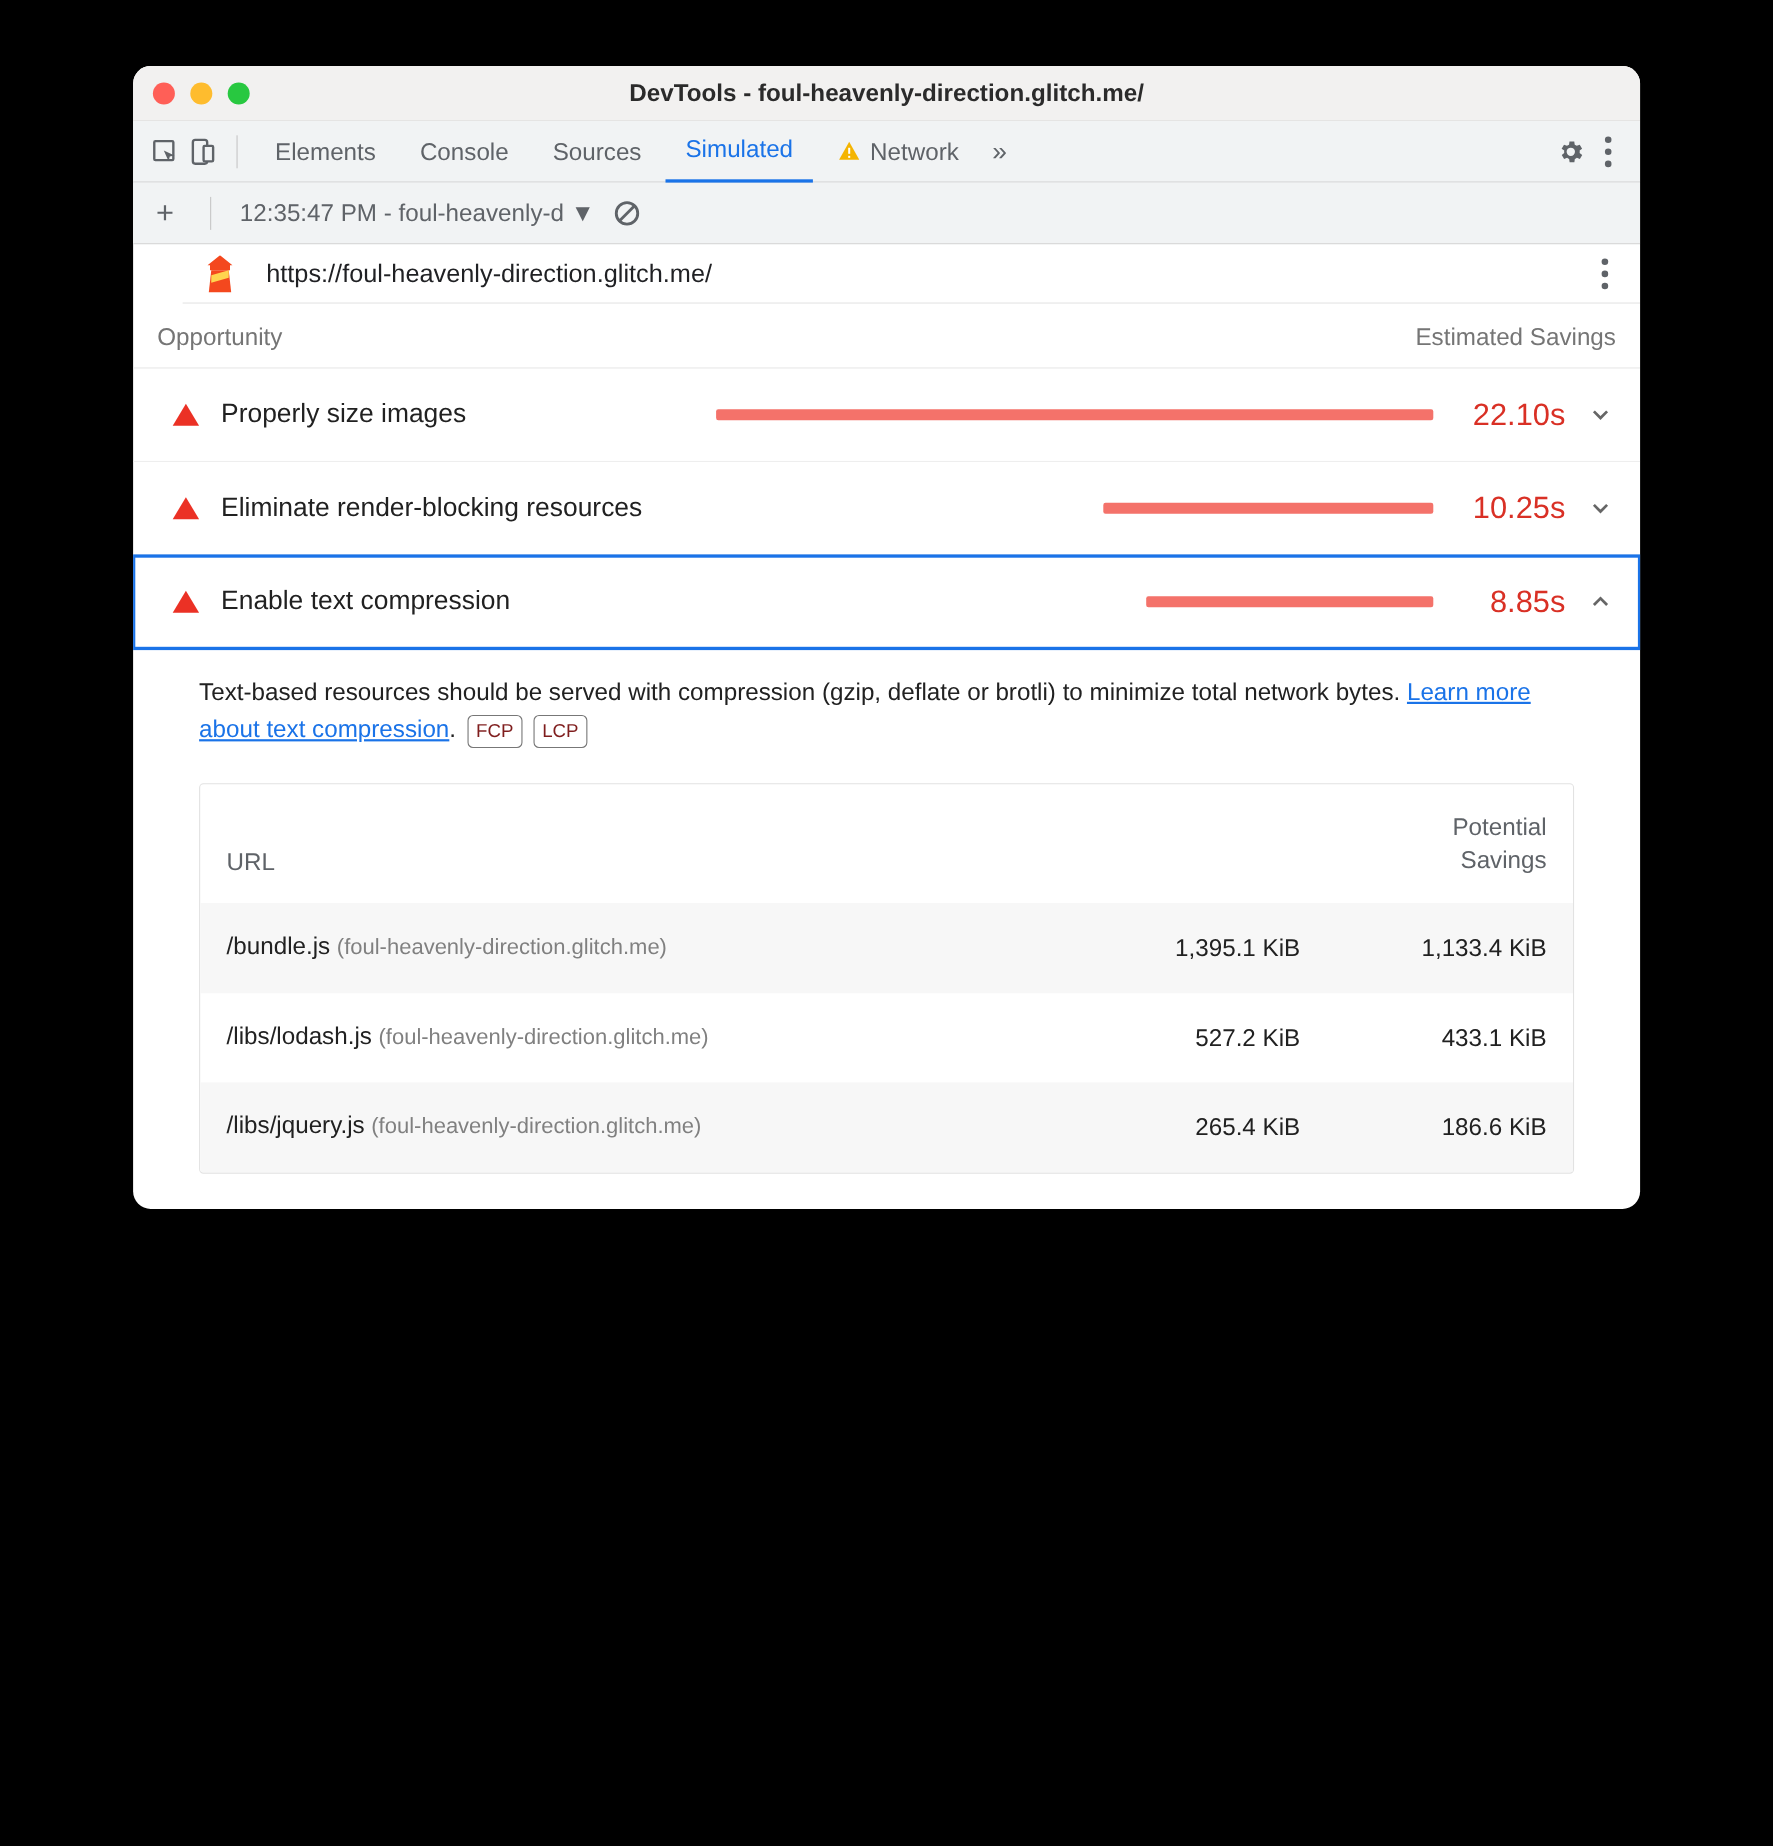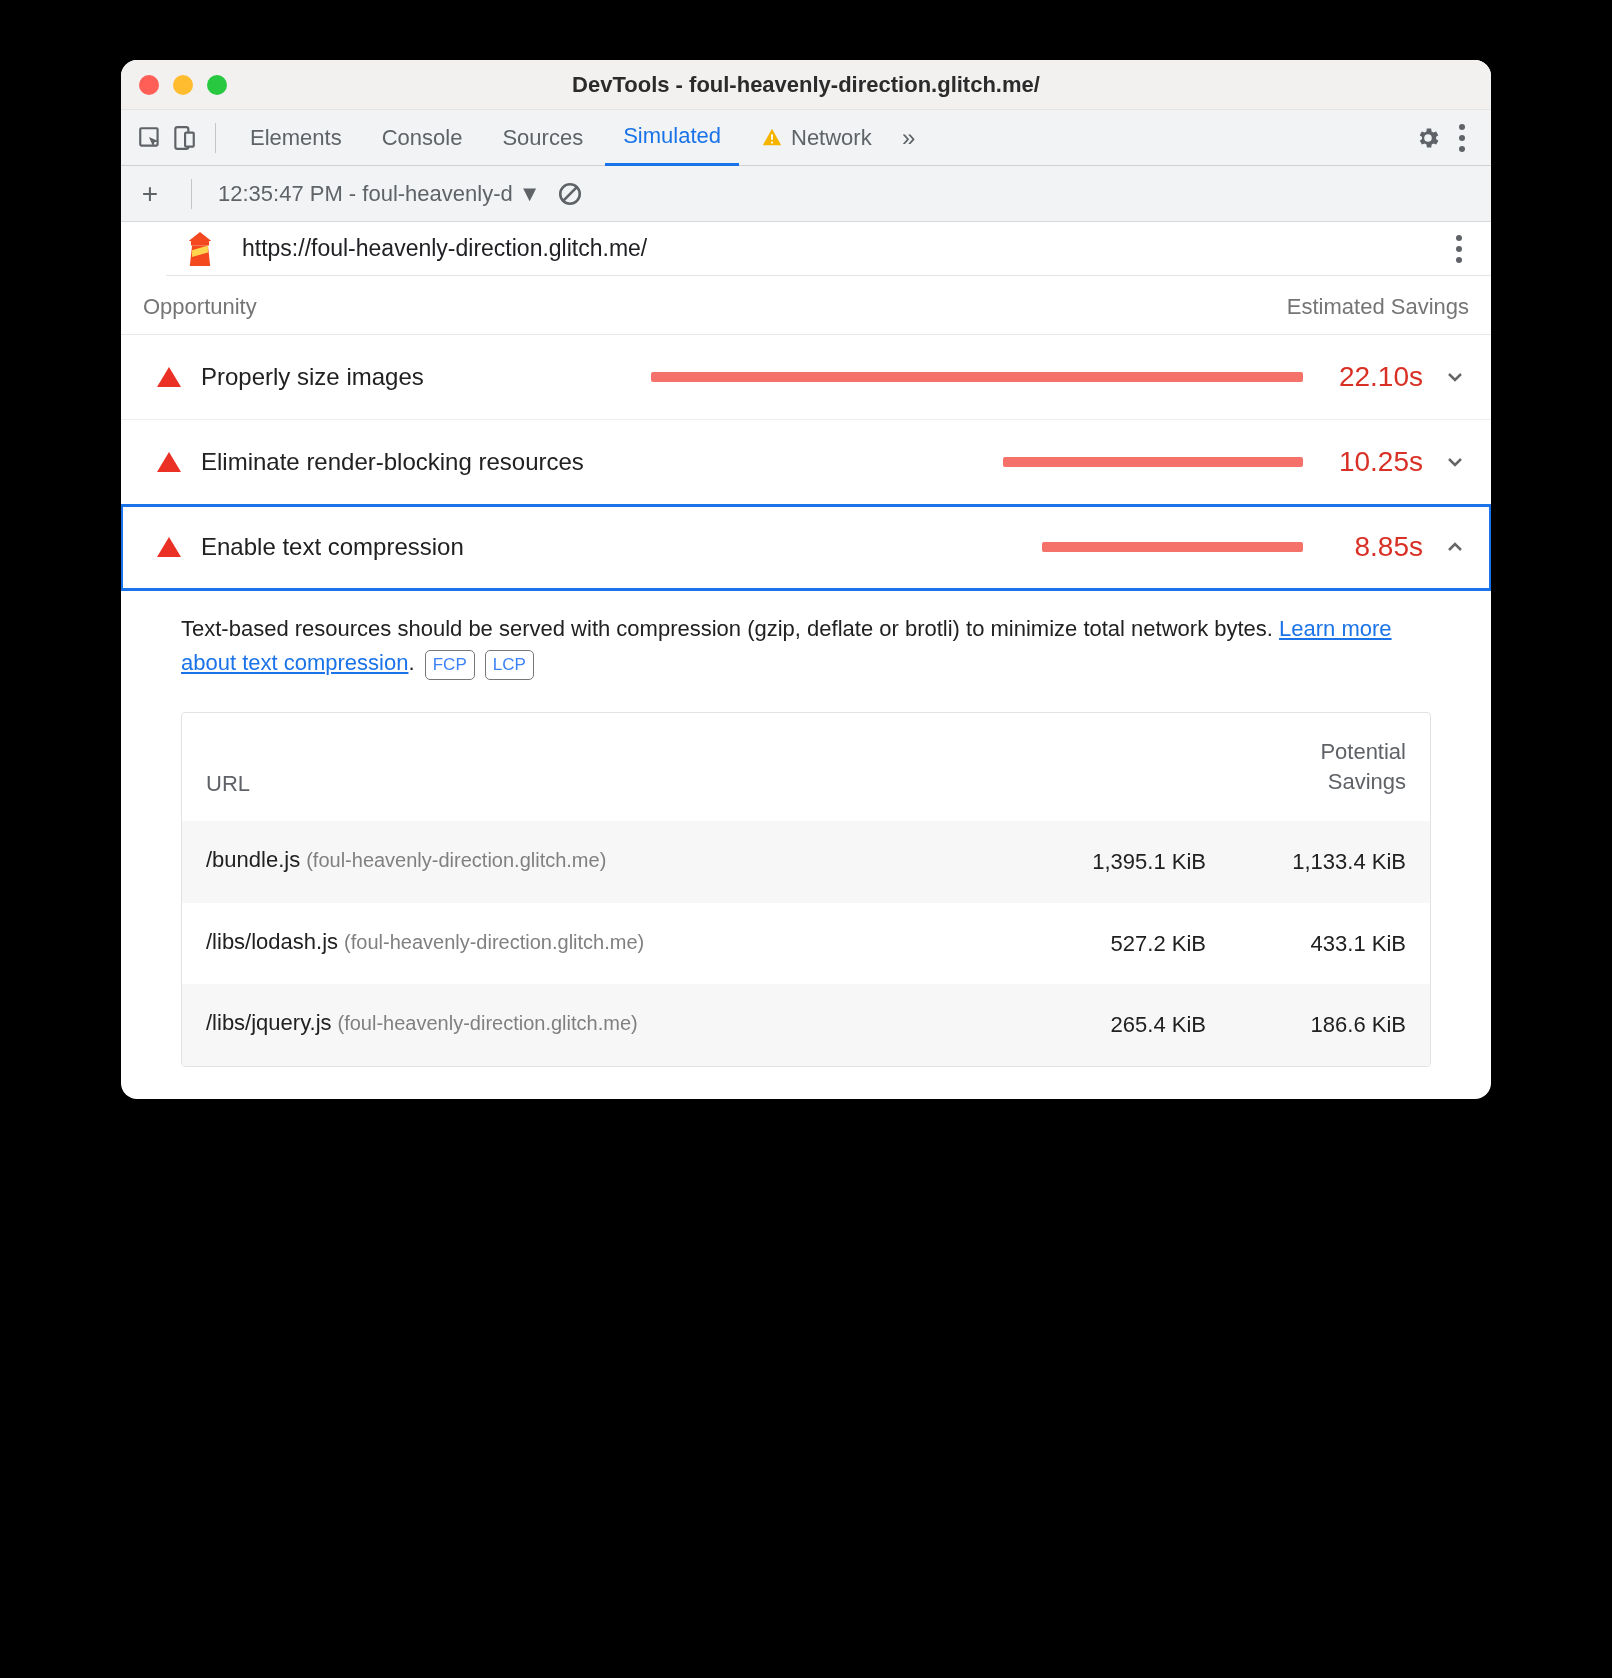--- a/index.html
+++ b/index.html
@@ -90,27 +90,27 @@
   }
   .op-row.selected { outline: 3px solid #1a73e8; outline-offset:-2px; border-bottom-color:transparent;}
   .tri { width:0;height:0; border-left:12px solid transparent; border-right:12px solid transparent; border-bottom:20px solid #eb3125; margin-left:14px;}
   .op-label { flex: 0 0 auto; min-width: 430px; }
   .bar-wrap { flex:1; display:flex; align-items:center; }
   .bar { height:10px; background:#f4726a; border-radius:2px; }
   .op-time { color:#d93025; font-size:28px; width:100px; text-align:right; }
   .chev { width:26px; color:#666; }
   .desc { padding: 22px 60px 20px 60px; font-size:22px; color:#212121; line-height:1.55;}
   .desc a{ color:#1a73e8; text-decoration:underline;}
-  .badge { display:inline-block; font-size:17px; border:1.5px solid #777; border-radius:5px; padding:1px 7px; color:#3b82f6; margin-left:4px;}
+  .badge { display:inline-block; font-size:17px; border:1.5px solid #777; border-radius:5px; padding:1px 7px; color:#7f1d1d; margin-left:4px;}
   .tbl { margin: 12px 60px 32px; border:1px solid #e2e2e2; border-radius:4px; overflow:hidden;}
   .tbl-head { display:flex; padding: 24px 24px; color:#5f6368; font-size:22px; align-items:flex-end;}
   .c-url { flex:1; }
   .c-ts { width:200px; text-align:right; line-height:1.35;}
   .c-ps { width:200px; text-align:right; line-height:1.35;}
-  .tbl-row { display:flex; padding: 26px 24px; font-size:22px; color:#212121;}
+  .tbl-row { display:flex; padding: 26px 24px; font-size:22px; color:#212121;gap:24px;}
   .tbl-row.alt { background:#f7f7f7;}
   .host { color:#808080; font-size:20px; margin-left:6px;}
   .learn { text-decoration: underline; }
   svg { display:block; }
 </style>
 </head>
 <body>
 
 <div class="window">
 

